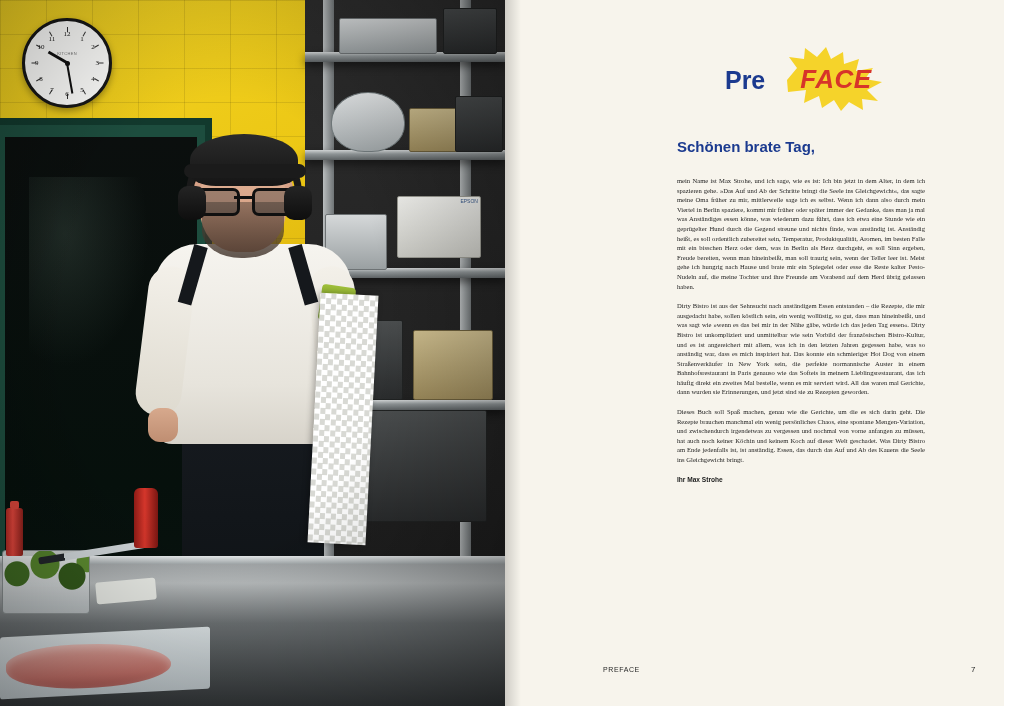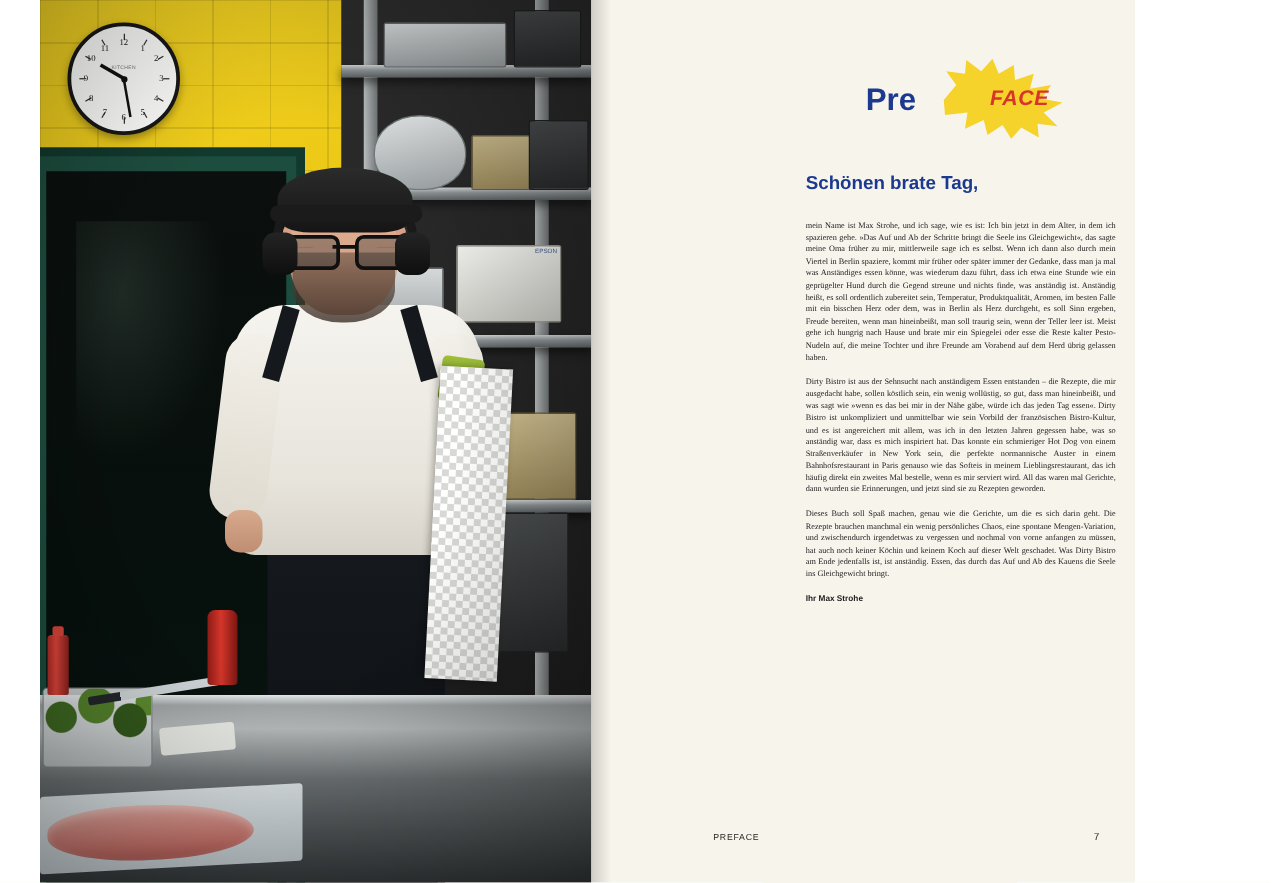--- a/index.html
+++ b/index.html
@@ -8,25 +8,24 @@
     background: #ffffff;
   }
   body {
     width: 1020px;
     height: 706px;
     overflow: hidden;
     font-family: "Liberation Sans", sans-serif;
   }
   .spread {
     position: relative;
-    width: 876px;
+    width: 1004px;
     height: 706px;
     display: flex;
     background: #f7f4ec;
-    margin-left: 32px;
   }
 
   
   .photo-page {
     position: relative;
     width: 513px;
     height: 706px;
     overflow: hidden;
     background: #1b1b1b;
   }
@@ -434,24 +433,24 @@
     font-family: "Liberation Sans", sans-serif;
   }
   .burst {
     position: absolute;
     left: 56px; top: 0;
     width: 110px; height: 66px;
   }
   .burst svg { display: block; }
   .face-word {
     position: absolute;
-    left: 68px; top: 0;
+    left: 56px; top: 0;
     width: 110px; height: 66px;
     display: flex; align-items: center; justify-content: center;
-    font-size: 17px;
+    font-size: 26px;
     font-weight: 700;
     font-style: italic;
     color: #d7342a;
     letter-spacing: .5px;
   }
 
   .greeting {
     position: absolute;
     left: 172px; top: 138px;
     font-size: 15px;

